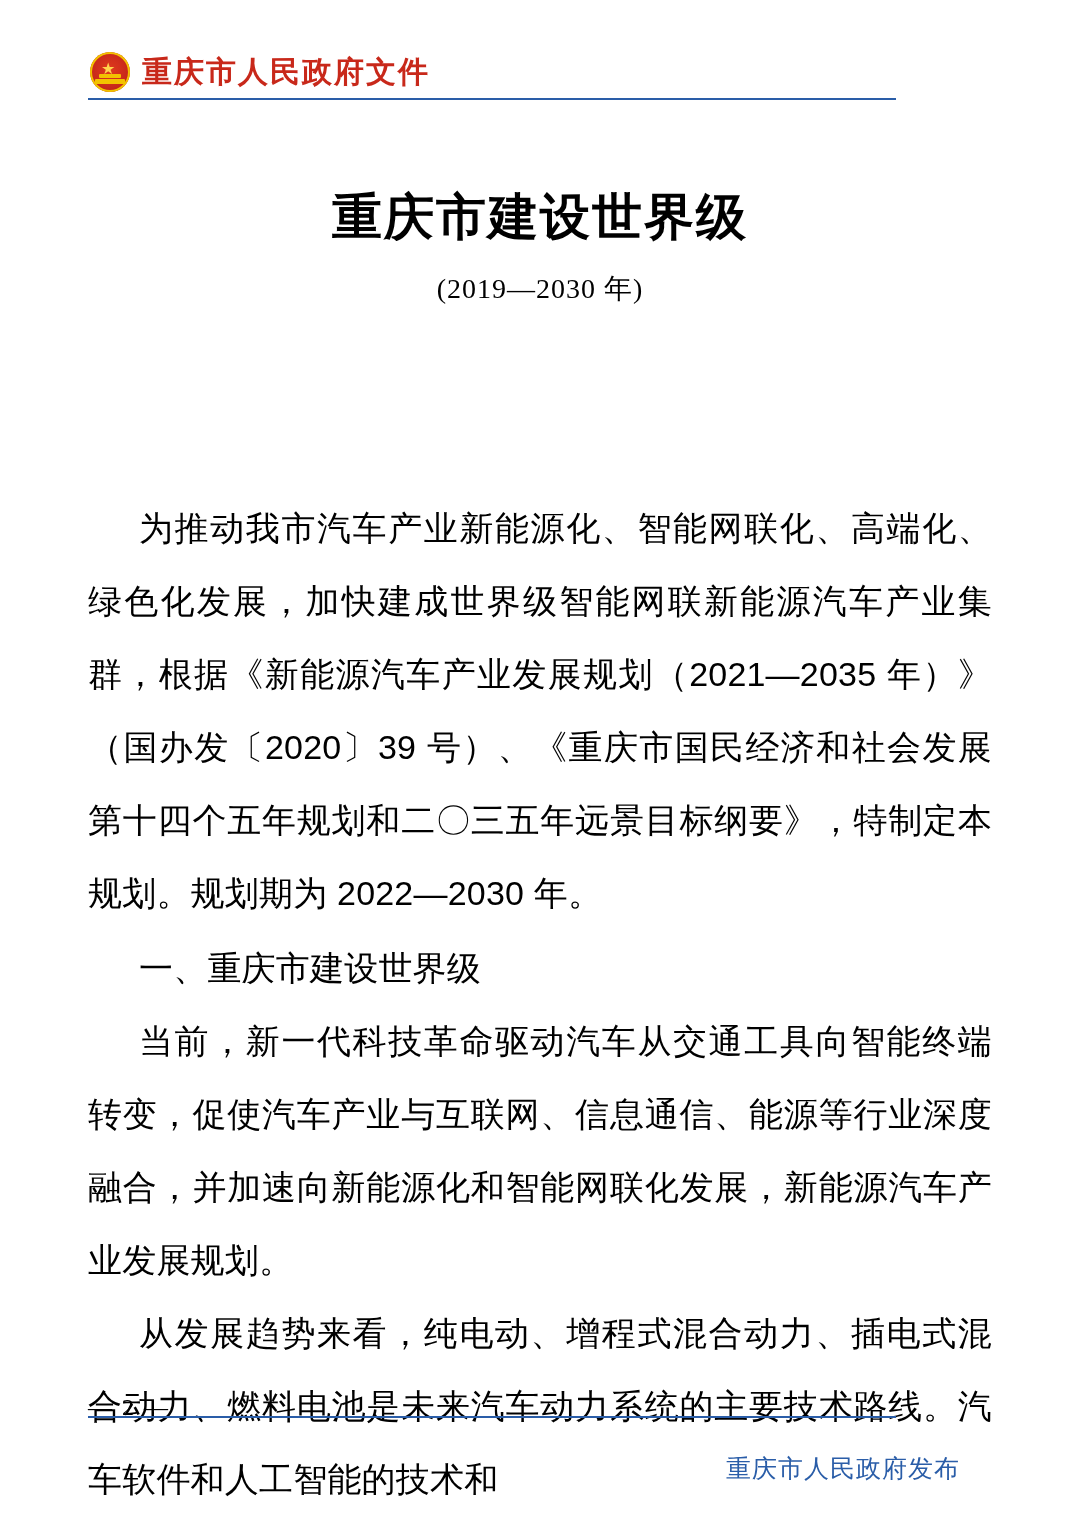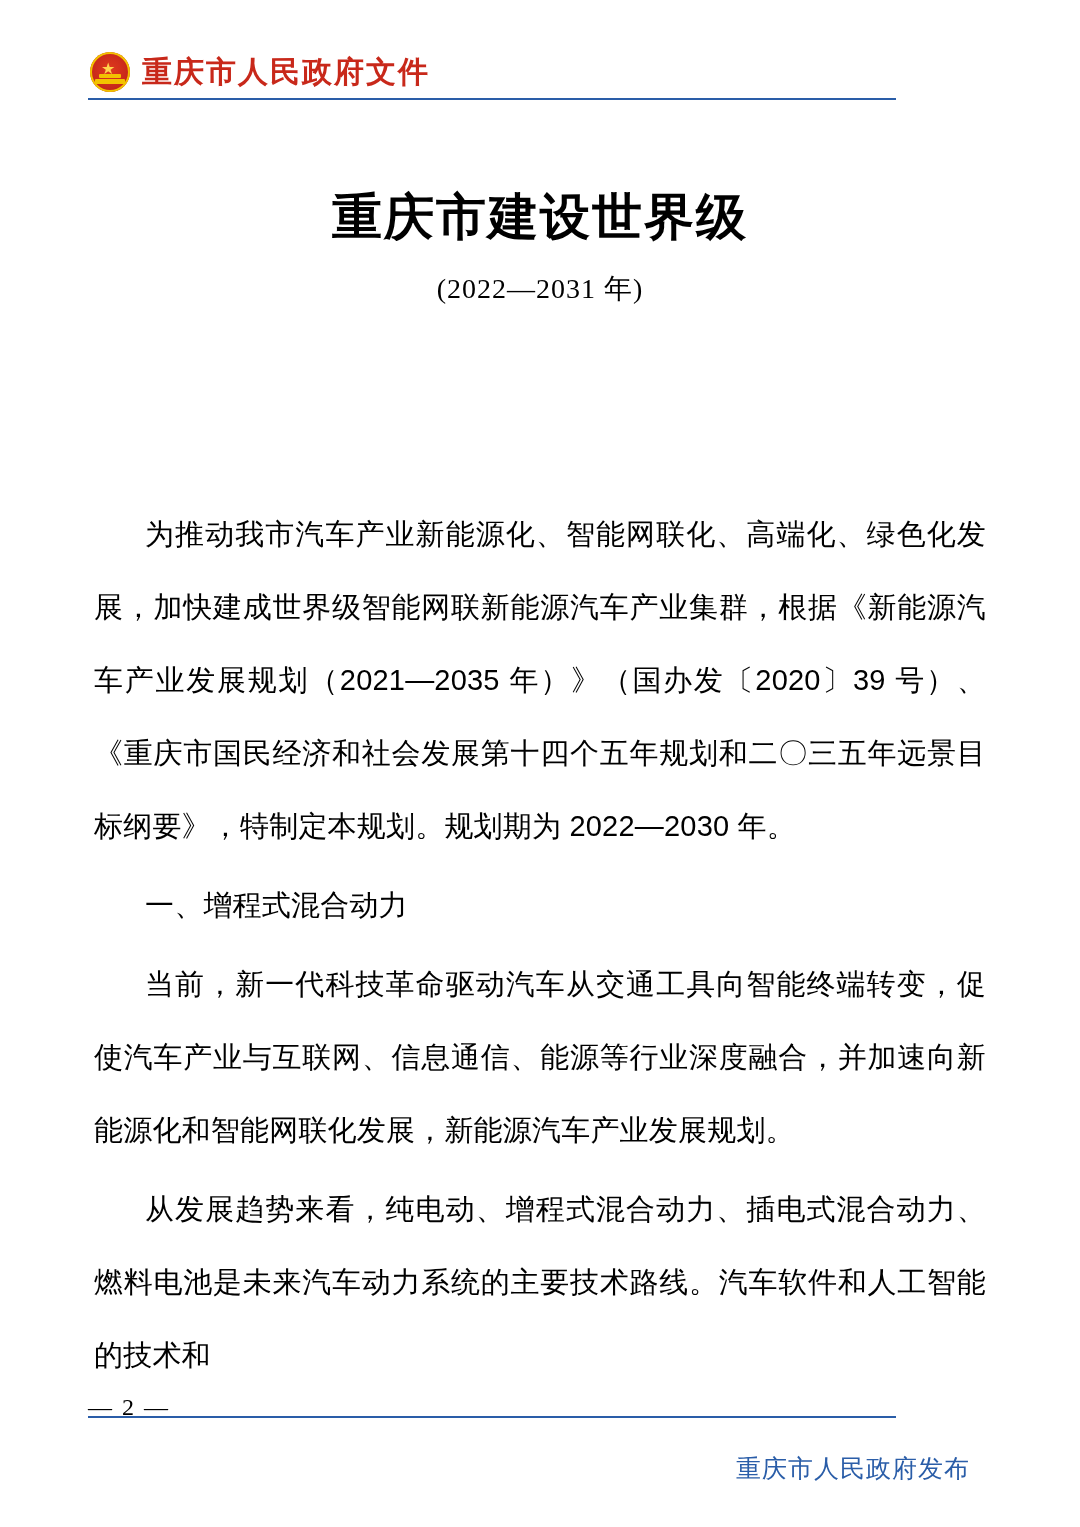--- a/index.html
+++ b/index.html
@@ -119,26 +119,26 @@
 
   
   .body-block {
     position: absolute;
     left: 88px;
     top: 492px;
     width: 904px;
   }
   .para {
     font-family: "Liberation Sans", sans-serif;
-    font-size: 29px;
+    font-size: 34px;
     line-height: 73px;
     text-align: justify;
     text-justify: inter-ideograph;
     text-indent: 51px;
-    margin: 6px;
+    margin: 0;
     color: #000;
     letter-spacing: 0.2px;
   }
   .para.heading {
     margin-top: 2px;
   }
 
   
   .footer-rule {
     position: absolute;
@@ -152,21 +152,21 @@
     position: absolute;
     left: 88px;
     top: 1394px;
     font-family: "Liberation Serif", "DejaVu Serif", serif;
     font-size: 24px;
     color: #000;
     letter-spacing: 2px;
   }
   .footer-note {
     position: absolute;
-    right: 110px;
+    right: 120px;
     top: 1452px;
     font-family: "Liberation Sans", sans-serif;
     font-size: 25px;
     color: #2a5da8;
     letter-spacing: 1px;
   }
 </style>
 </head>
 <body>
 
@@ -178,26 +178,26 @@
       <div class="em-star">★</div>
       <div class="em-bar2"></div>
       <div class="em-bar"></div>
     </div>
     <div class="header-title">重庆市人民政府文件</div>
   </div>
   <div class="header-rule"></div>
 
   <div class="title-block">
     <div class="doc-title-line">重庆市建设世界级</div>
-    <div class="doc-subtitle">(2022—2031 年)</div>
+    <div class="doc-subtitle">(2019—2030 年)</div>
   </div>
 
   <div class="body-block">
     <p class="para">为推动我市汽车产业新能源化、智能网联化、高端化、绿色化发展，加快建成世界级智能网联新能源汽车产业集群，根据《新能源汽车产业发展规划（2021—2035 年）》（国办发〔2020〕39 号）、《重庆市国民经济和社会发展第十四个五年规划和二〇三五年远景目标纲要》，特制定本规划。规划期为 2022—2030 年。</p>
-    <p class="para heading">一、增程式混合动力</p>
+    <p class="para heading">一、重庆市建设世界级</p>
     <p class="para">当前，新一代科技革命驱动汽车从交通工具向智能终端转变，促使汽车产业与互联网、信息通信、能源等行业深度融合，并加速向新能源化和智能网联化发展，新能源汽车产业发展规划。</p>
     <p class="para">从发展趋势来看，纯电动、增程式混合动力、插电式混合动力、燃料电池是未来汽车动力系统的主要技术路线。汽车软件和人工智能的技术和</p>
   </div>
 
   <div class="page-number">— 2 —</div>
   <div class="footer-rule"></div>
   <div class="footer-note">重庆市人民政府发布</div>
 
 </div>
 

